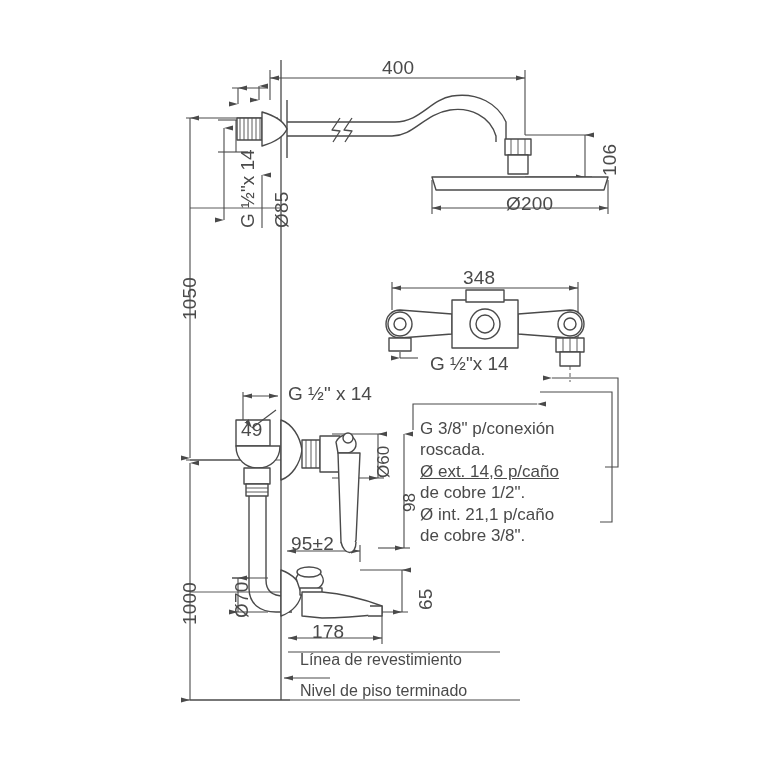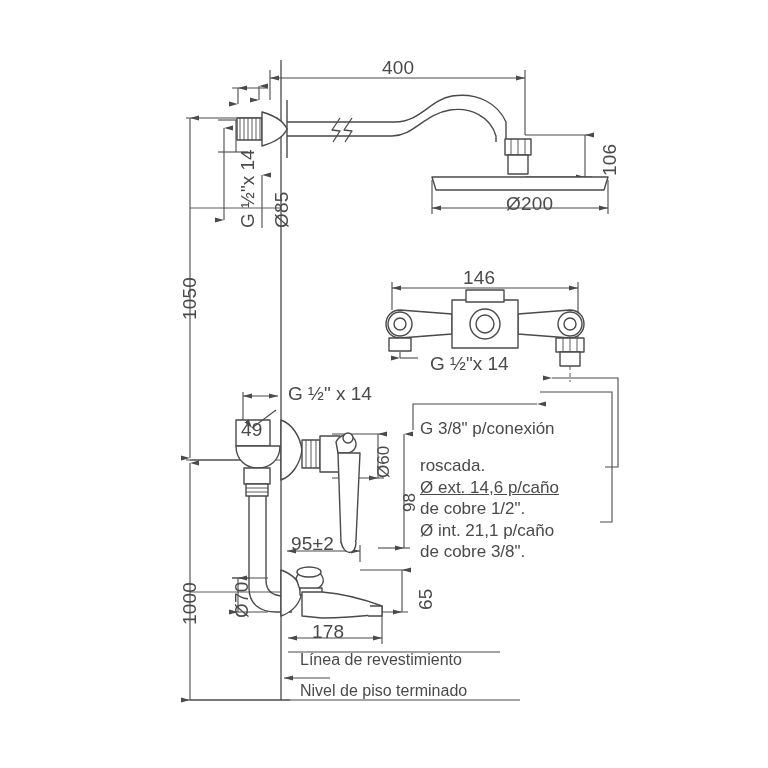--- a/index.html
+++ b/index.html
@@ -261,21 +261,21 @@
   <div class="lbl dim" style="left:498px; top:192px;margin-left:8px;">Ø200</div>
 
   <div class="lbl thread rot90" style="left:236px; top:228px;">G ½"x 14</div>
 
   <div class="lbl dim rot90" style="left:270px; top:228px;">Ø85</div>
 
   <div class="lbl dim rot90" style="left:178px; top:320px;">1050</div>
 
   <div class="lbl dim rot90" style="left:178px; top:625px;">1000</div>
 
-  <div class="lbl dim" style="left:463px; top:266px;">146</div>
+  <div class="lbl dim" style="left:463px; top:266px;">348</div>
 
   <div class="lbl thread" style="left:430px; top:352px;">G ½"x 14</div>
 
   <div class="lbl dim" style="left:241px; top:374px;margin-top:44px;">49</div>
 
   <div class="lbl thread" style="left:288px; top:382px;">G ½" x 14</div>
 
   <div class="lbl dim-sm rot90" style="left:374px; top:478px;">Ø60</div>
 
   <div class="lbl dim-sm rot90" style="left:400px; top:512px;">98</div>
@@ -283,21 +283,21 @@
   <div class="lbl dim" style="left:291px; top:532px;">95±2</div>
 
   <div class="lbl dim rot90" style="left:230px; top:618px;">Ø70</div>
 
   <div class="lbl dim rot90" style="left:414px; top:610px;">65</div>
 
   <div class="lbl dim" style="left:312px; top:620px;">178</div>
 
   <div style="position:absolute; left:420px; top:418px;">
     <div class="lbl note" style="position:relative; left:0; top:0;">G 3/8" p/conexión</div>
-    <div class="lbl note" style="position:relative; left:0; top:0;margin-top:16px;">roscada.</div>
+    <div class="lbl note" style="position:relative; left:0; top:0;">roscada.</div>
     <div class="lbl note" style="position:relative; left:0; top:0;text-decoration:underline;">Ø ext. 14,6 p/caño</div>
     <div class="lbl note" style="position:relative; left:0; top:0;">de cobre 1/2".</div>
     <div class="lbl note" style="position:relative; left:0; top:0;">Ø int. 21,1 p/caño</div>
     <div class="lbl note" style="position:relative; left:0; top:0;">de cobre 3/8".</div>
   </div>
 
   <div class="lbl foot" style="left:300px; top:650px;">Línea de revestimiento</div>
 
   <div class="lbl foot" style="left:300px; top:681px;">Nivel de piso terminado</div>
 

